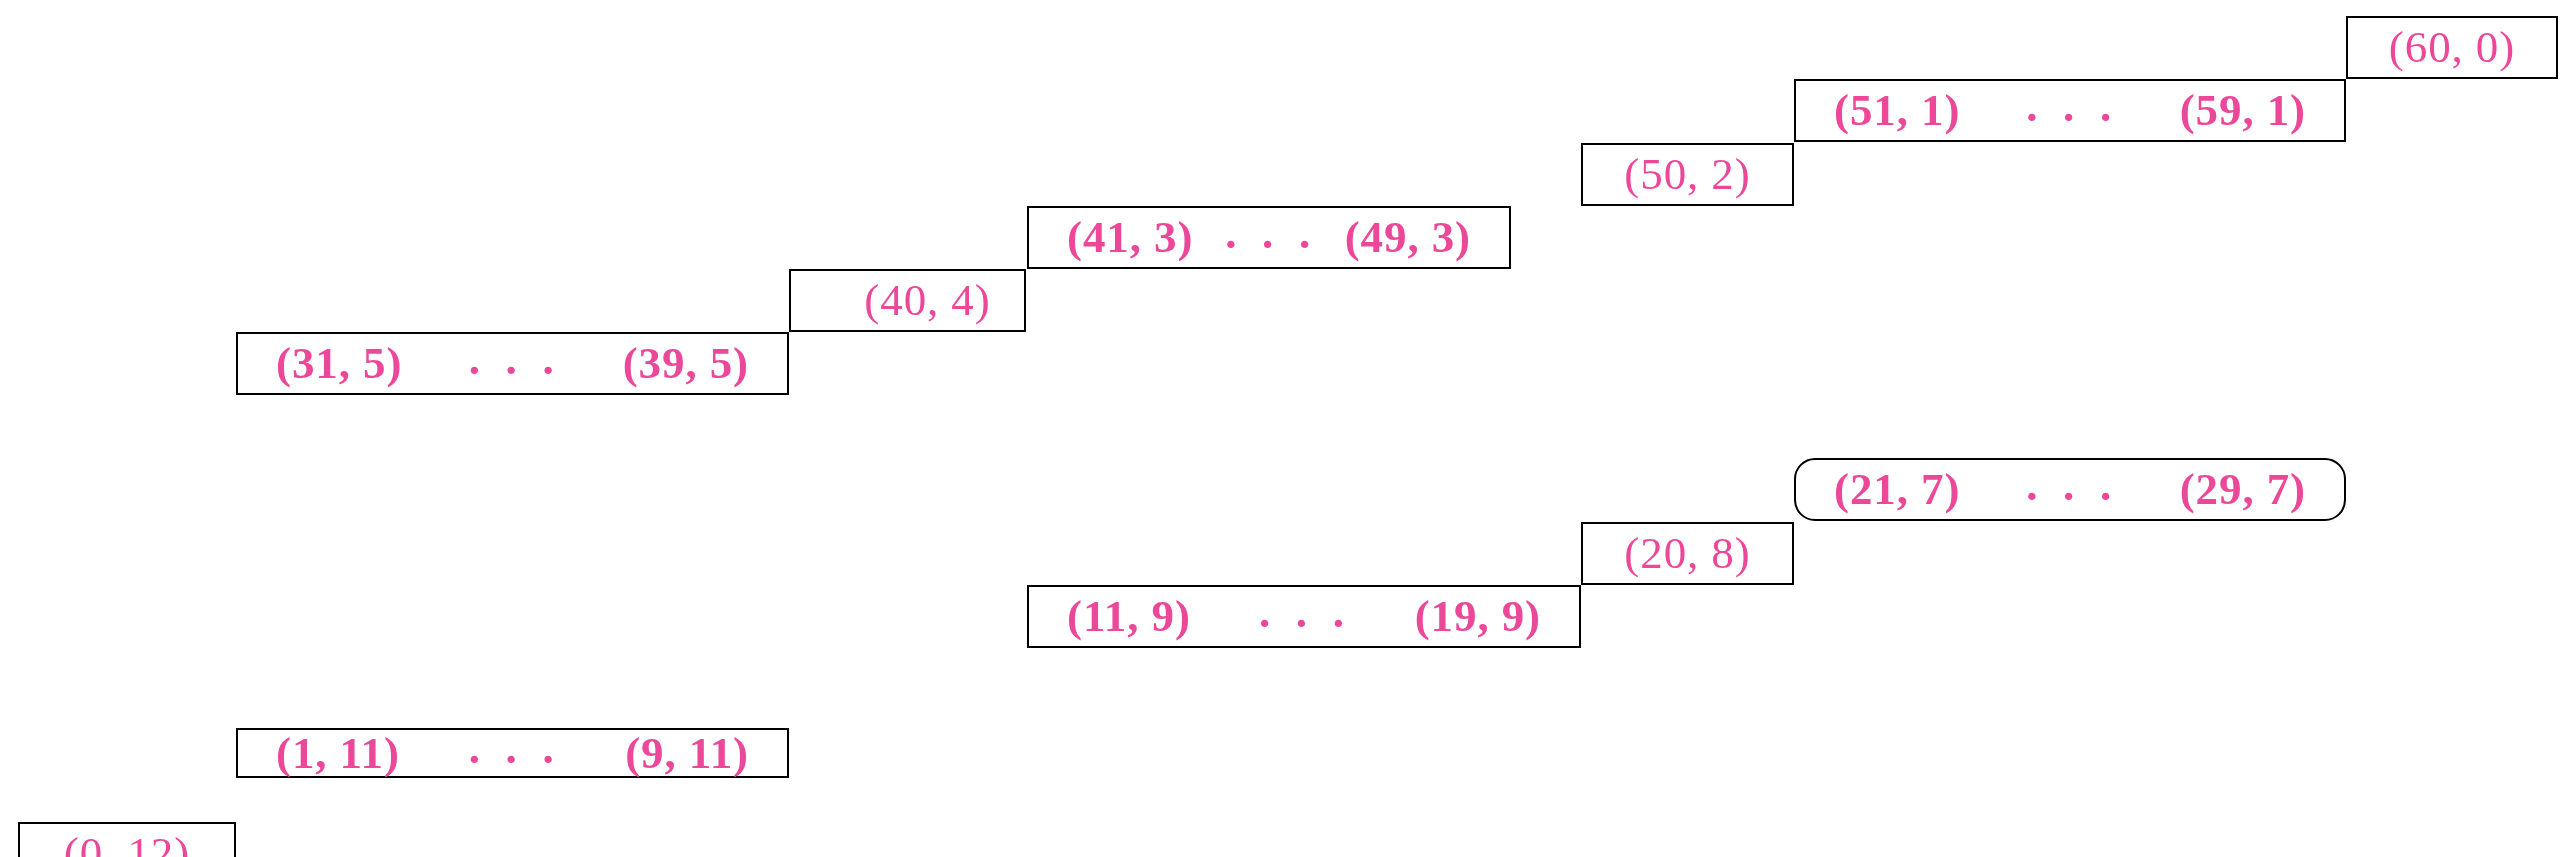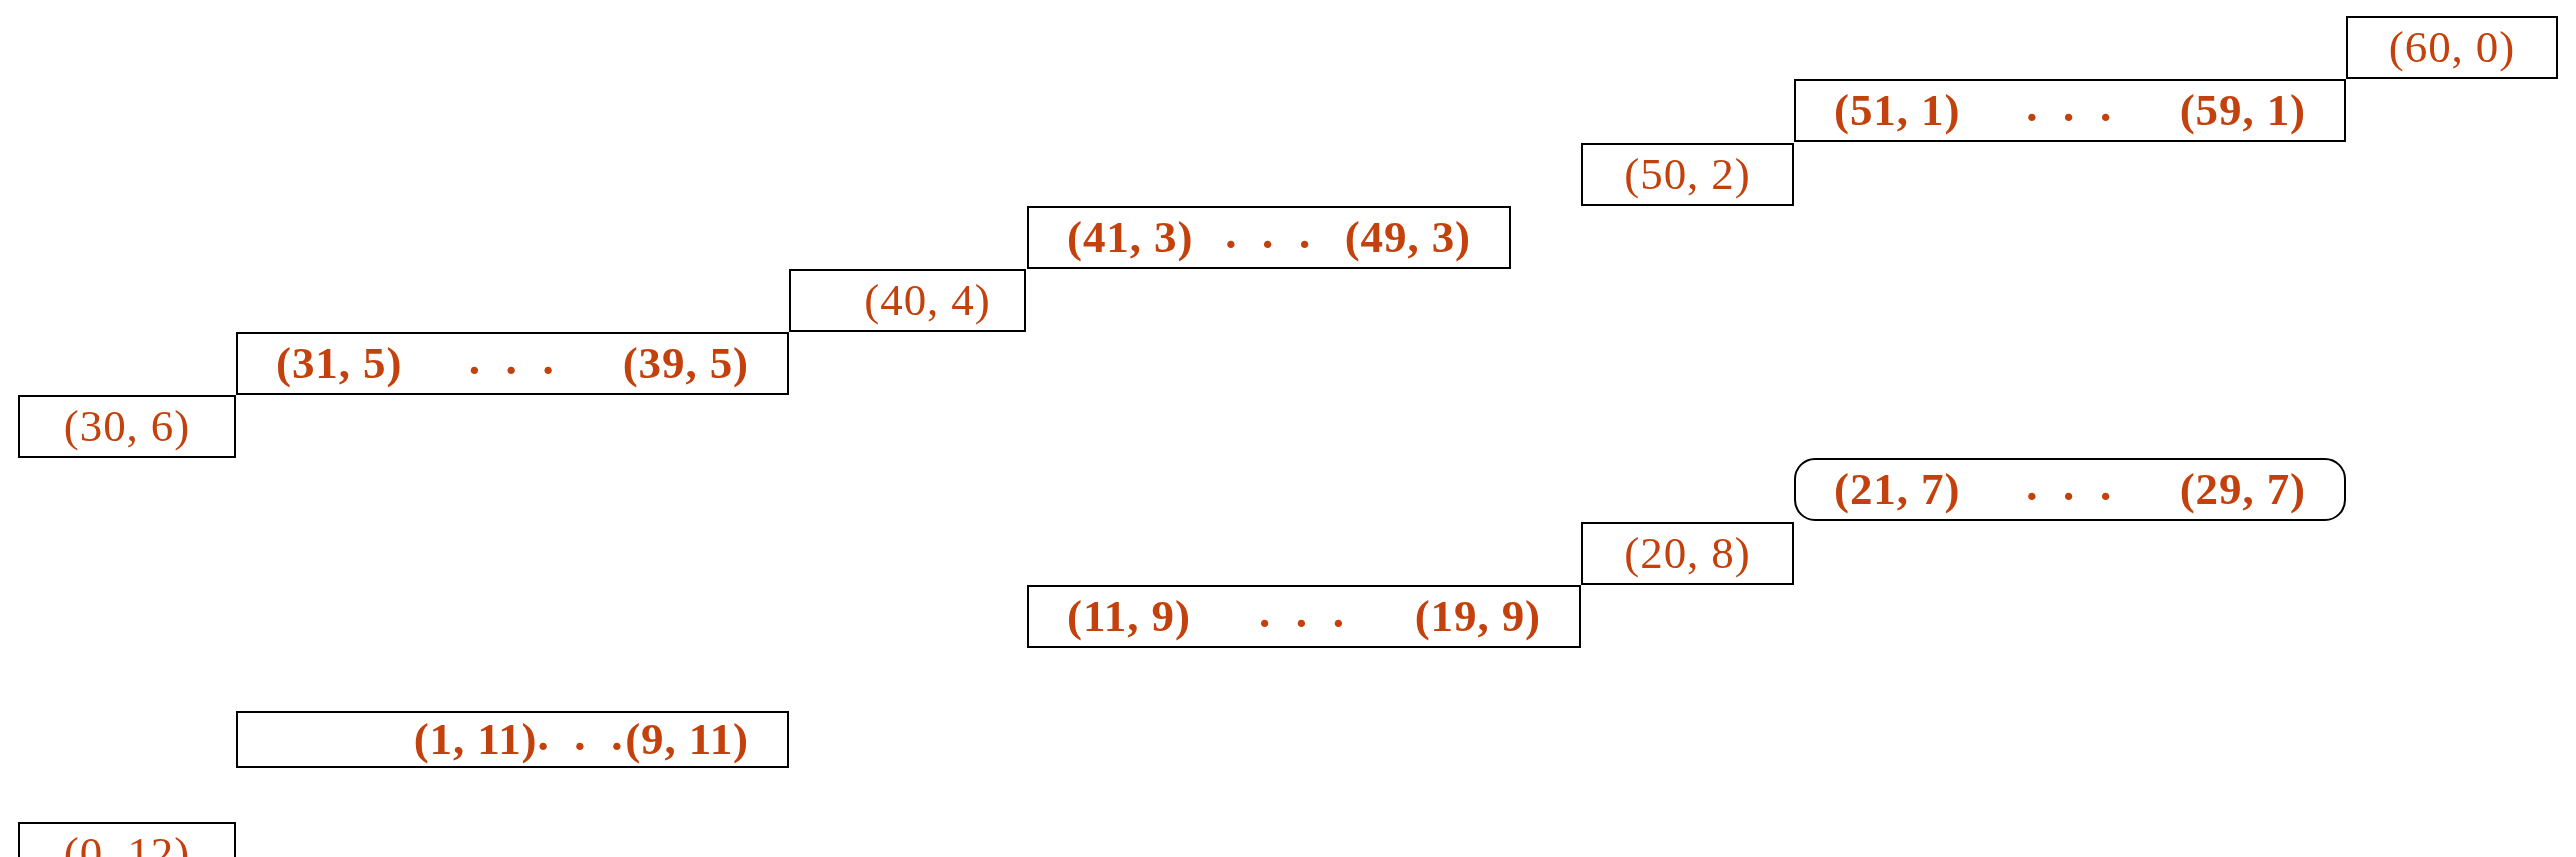--- a/index.html
+++ b/index.html
@@ -5,21 +5,21 @@
   html, body {
     margin: 0;
     padding: 0;
     background: #ffffff;
   }
   #canvas {
     position: relative;
     width: 2576px;
     height: 857px;
     background: #ffffff;
-    color: #c2410c;
+    color: #ec4899;
     font-family: "Liberation Serif", "DejaVu Serif", serif;
     overflow: hidden;
   }
   .box {
     position: absolute;
     box-sizing: border-box;
     border: 2.7px solid #000000;
     display: flex;
     align-items: center;
     font-size: 45px;
@@ -73,42 +73,39 @@
   <div class="box single" style="left:789px; top:269px; width:237px; height:63px;padding-left:40px;">
     <span class="pair">(40, 4)</span>
   </div>
 
   <div class="box range" style="left:236px; top:332px; width:553px; height:63px;">
     <span class="pair">(31, 5)</span>
     <span class="dots">. . .</span>
     <span class="pair">(39, 5)</span>
   </div>
 
-  <div class="box single" style="left:18px; top:395px; width:218px; height:63px;">
-    <span class="pair">(30, 6)</span>
-  </div>
 
   <div class="box range" style="left:1794px; top:458px; width:552px; height:63px;border-radius:21px;">
     <span class="pair">(21, 7)</span>
     <span class="dots">. . .</span>
     <span class="pair">(29, 7)</span>
   </div>
 
   <div class="box single" style="left:1581px; top:522px; width:213px; height:63px;">
     <span class="pair">(20, 8)</span>
   </div>
 
   <div class="box range" style="left:1027px; top:585px; width:554px; height:63px;">
     <span class="pair">(11, 9)</span>
     <span class="dots">. . .</span>
     <span class="pair">(19, 9)</span>
   </div>
 
 
-  <div class="box range" style="left:236px; top:711px; width:553px; height:57px;justify-content:flex-end;">
+  <div class="box range" style="left:236px; top:728px; width:553px; height:50px;">
     <span class="pair">(1, 11)</span>
     <span class="dots">. . .</span>
     <span class="pair">(9, 11)</span>
   </div>
 
   <div class="box single" style="left:18px; top:774px; width:218px; height:63px;margin-top:48px;">
     <span class="pair">(0, 12)</span>
   </div>
 
 </div>

